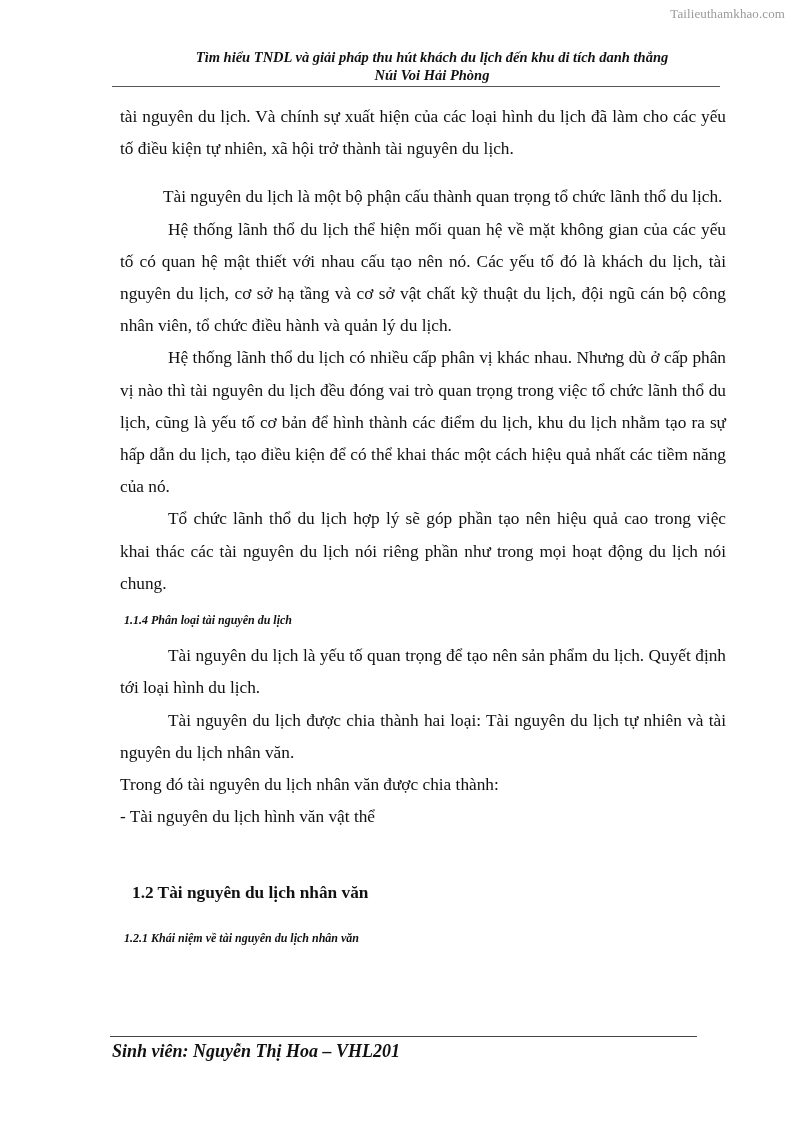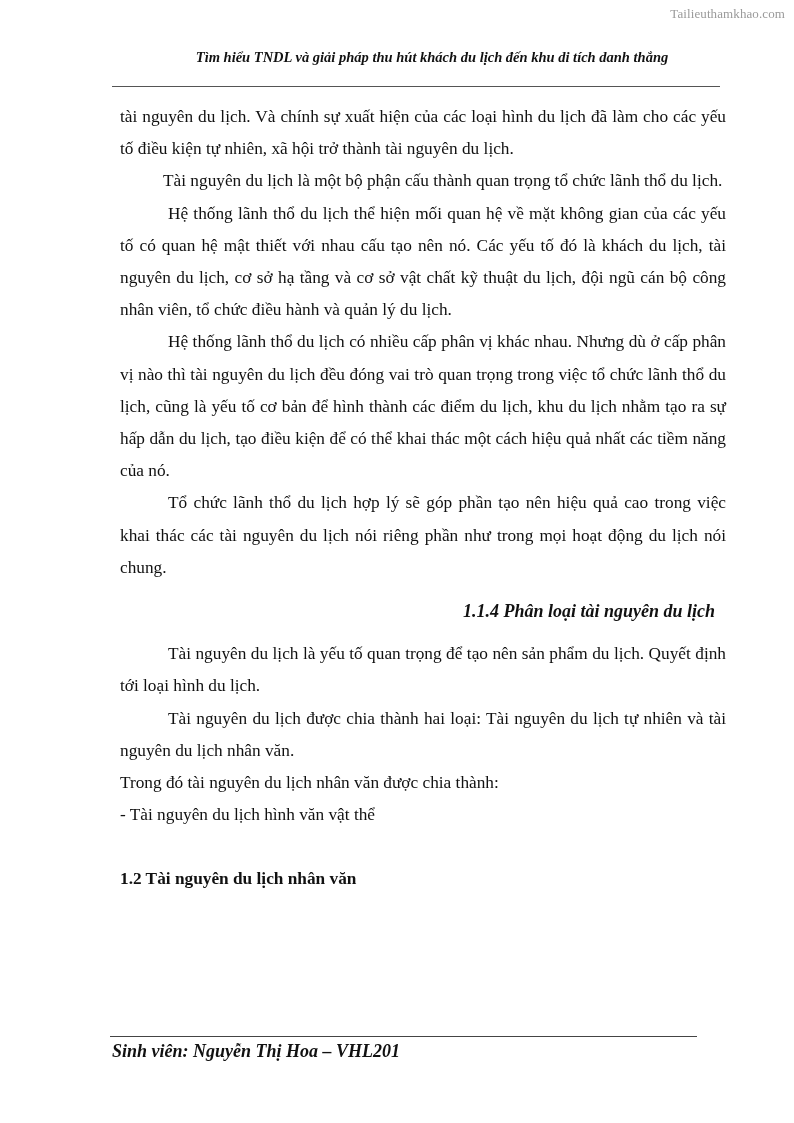--- a/index.html
+++ b/index.html
@@ -6,46 +6,48 @@
   body { width: 794px; height: 1123px; position: relative; overflow: hidden;
          font-family: "Liberation Serif", "DejaVu Serif", serif; color: #111; }
   .watermark { position: absolute; top: 6px; right: 9px; font-family: Liberation Serif, serif;
                font-size: 13px; color: #9a9a9a; letter-spacing: 0.1px; }
   .header { position: absolute; top: 48px; left: 128px; width: 608px; text-align: center;
             font-style: italic; font-weight: bold; font-size: 14.5px; line-height: 18px; }
   .header-rule { position: absolute; top: 86px; left: 112px; width: 608px; height: 0; border-top: 1px solid #555; }
   .content { position: absolute; top: 101px; left: 120px; width: 606px; font-size: 17.3px; line-height: 32.2px; }
   .content p { margin: 0; text-align: justify; }
   .content p.indent { text-indent: 48px; }
-  .content p.indent-sm { text-indent: 43px; }
-  .h-italic { font-weight: bold; font-style: italic; margin: 11px; font-size: 18px; text-align: right; }
-  .h-bold { font-weight: bold; margin: 0; font-size: 17.3px; }
+  .content p.indent-sm { text-indent: 43px; margin-top: 16px; }
+  .h-italic { font-weight: bold; font-style: italic; margin: 4px; font-size: 12px; }
+  .h-bold { font-weight: bold; margin: 12px; font-size: 17.3px; }
   .spacer { height: 32px; }
   .footer-rule { position: absolute; top: 1036px; left: 110px; width: 587px; height: 0; border-top: 1px solid #444; }
   .footer { position: absolute; top: 1041px; left: 112px; font-style: italic; font-weight: bold; font-size: 18px; }
 </style>
 </head>
 <body>
 
 <div class="watermark">Tailieuthamkhao.com</div>
 
 <div class="header">
   <div>Tìm hiểu TNDL và giải pháp thu hút khách du lịch đến khu di tích danh thắng</div>
+  <div>Núi Voi Hải Phòng</div>
 </div>
 <div class="header-rule"></div>
 
 <div class="content">
   <p>tài nguyên du lịch. Và chính sự xuất hiện của các loại hình du lịch đã làm cho các yếu tố điều kiện tự nhiên, xã hội trở thành tài nguyên du lịch.</p>
   <p class="indent-sm">Tài nguyên du lịch là một bộ phận cấu thành quan trọng tổ chức lãnh thổ du lịch.</p>
   <p class="indent">Hệ thống lãnh thổ du lịch thể hiện mối quan hệ về mặt không gian của các yếu tố có quan hệ mật thiết với nhau cấu tạo nên nó. Các yếu tố đó là khách du lịch, tài nguyên du lịch, cơ sở hạ tầng và cơ sở vật chất kỹ thuật du lịch, đội ngũ cán bộ công nhân viên, tổ chức điều hành và quản lý du lịch.</p>
   <p class="indent">Hệ thống lãnh thổ du lịch có nhiều cấp phân vị khác nhau. Nhưng dù ở cấp phân vị nào thì tài nguyên du lịch đều đóng vai trò quan trọng trong việc tổ chức lãnh thổ du lịch, cũng là yếu tố cơ bản để hình thành các điểm du lịch, khu du lịch nhằm tạo ra sự hấp dẫn du lịch, tạo điều kiện để có thể khai thác một cách hiệu quả nhất các tiềm năng của nó.</p>
   <p class="indent">Tổ chức lãnh thổ du lịch hợp lý sẽ góp phần tạo nên hiệu quả cao trong việc khai thác các tài nguyên du lịch nói riêng phần như trong mọi hoạt động du lịch nói chung.</p>
   <h3 class="h-italic">1.1.4 Phân loại tài nguyên du lịch</h3>
   <p class="indent">Tài nguyên du lịch là yếu tố quan trọng để tạo nên sản phẩm du lịch. Quyết định tới loại hình du lịch.</p>
   <p class="indent">Tài nguyên du lịch được chia thành hai loại: Tài nguyên du lịch tự nhiên và tài nguyên du lịch nhân văn.</p>
   <p>Trong đó tài nguyên du lịch nhân văn được chia thành:</p>
   <p>- Tài nguyên du lịch hình văn vật thể</p>
   <div class="spacer"></div>
   <h2 class="h-bold">1.2 Tài nguyên du lịch nhân văn</h2>
+  <h3 class="h-italic">1.2.1 Khái niệm về tài nguyên du lịch nhân văn</h3>
 </div>
 
 <div class="footer-rule"></div>
 <div class="footer">Sinh viên: Nguyễn Thị Hoa – VHL201</div>
 
 </body></html>

